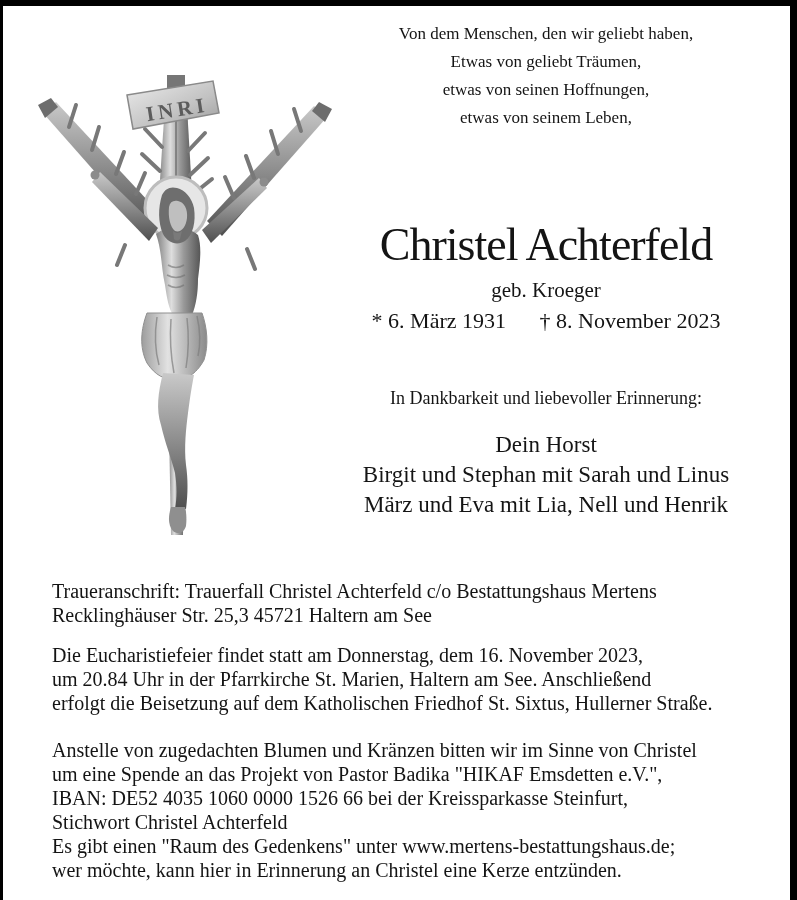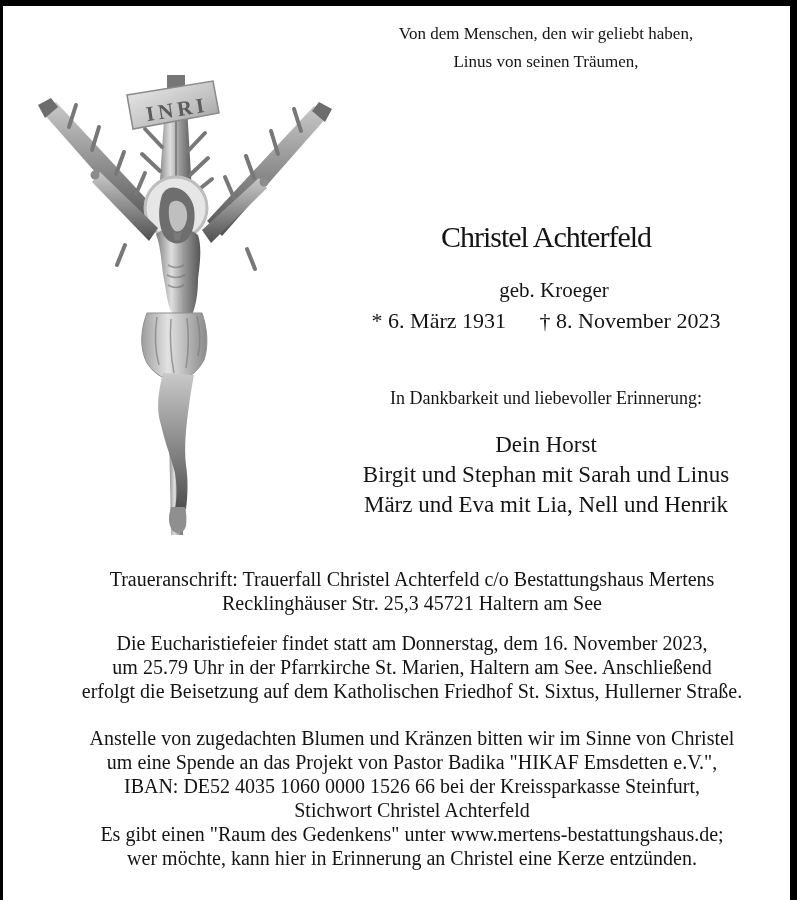--- a/index.html
+++ b/index.html
@@ -13,28 +13,28 @@
   }
   .frame-bar{position:absolute;background:#000;}
   #bar-top{left:0;top:0;width:797px;height:6px;}
   #bar-left{left:0;top:0;width:3px;height:900px;}
   #bar-right{left:790px;top:0;width:7px;height:900px;}
 
   #crucifix{position:absolute;left:35px;top:55px;width:300px;height:490px;}
 
   #right-col{position:absolute;left:330px;top:20px;width:432px;text-align:center;}
   .poem{font-size:17px;line-height:28px;white-space:nowrap;}
-  #deceased-name{position:absolute;left:0;top:202px;width:432px;font-size:30px;letter-spacing:-1px;line-height:1;white-space:nowrap;}
-  #maiden-name{position:absolute;left:8px;top:258px;width:432px;font-size:21px;}
+  #deceased-name{position:absolute;left:0;top:202px;width:432px;font-size:46px;letter-spacing:-1px;line-height:1;white-space:nowrap;}
+  #maiden-name{position:absolute;left:0;top:258px;width:432px;font-size:21px;}
   #dates-line{position:absolute;left:0;top:288px;width:432px;font-size:22px;white-space:nowrap;}
   #dates-line .date{display:inline-block;margin:0 14px;}
   #gratitude{position:absolute;left:0;top:368px;width:432px;font-size:18px;}
   #family{position:absolute;left:0;top:410px;width:432px;font-size:23px;line-height:30px;white-space:nowrap;}
 
-  .block{position:absolute;left:52px;width:720px;font-size:20px;line-height:24px;text-align:center;white-space:nowrap;}
+  .block{position:absolute;left:52px;width:720px;font-size:20px;line-height:24px;text-align:left;white-space:nowrap;margin-top:12px;}
   #block-address{top:567px;}
   #block-service{top:631px;}
   #block-donation{top:726px;}
   #block-room{top:822px;}
 </style>
 </head>
 <body>
 
 <div id="ad">
 
@@ -140,21 +140,23 @@
                C158,180 161,167 159,153 C157,143 150,135 142,133 C135,131 130,134 127,140 Z" fill="#6e6e6e"></path>
       <path d="M134,152 C133,162 135,172 140,176 C146,178 151,172 152,163
                C153,154 149,147 143,146 C138,145 135,147 134,152 Z" fill="#bfbfbf"></path>
       <path d="M138,176 q4,4 9,0 l-2,8 q-3,3 -6,0 Z" fill="#7a7a7a"></path>
     </g>
   </svg>
 
   <div id="right-col">
     <div class="poem">
       <div>Von dem Menschen, den wir geliebt haben,</div>
-      <div>Linus von seinen Träumen,</div>
+      <div>Etwas von geliebt Träumen,</div>
+      <div>etwas von seinen Hoffnungen,</div>
+      <div>etwas von seinem Leben,</div>
     </div>
 
     <div id="deceased-name">Christel Achterfeld</div>
     <div id="maiden-name">geb. Kroeger</div>
 
     <div id="dates-line">
       <span class="date">* 6. März 1931</span>
       <span class="date">† 8. November 2023</span>
     </div>
 
@@ -167,21 +169,21 @@
     </div>
   </div>
 
   <div class="block" id="block-address">
     <div>Traueranschrift: Trauerfall Christel Achterfeld c/o Bestattungshaus Mertens</div>
     <div>Recklinghäuser Str. 25,3 45721 Haltern am See</div>
   </div>
 
   <div class="block" id="block-service">
     <div>Die Eucharistiefeier findet statt am Donnerstag, dem 16. November 2023,</div>
-    <div>um 25.79 Uhr in der Pfarrkirche St. Marien, Haltern am See. Anschließend</div>
+    <div>um 20.84 Uhr in der Pfarrkirche St. Marien, Haltern am See. Anschließend</div>
     <div>erfolgt die Beisetzung auf dem Katholischen Friedhof St. Sixtus, Hullerner Straße.</div>
   </div>
 
   <div class="block" id="block-donation">
     <div>Anstelle von zugedachten Blumen und Kränzen bitten wir im Sinne von Christel</div>
     <div>um eine Spende an das Projekt von Pastor Badika "HIKAF Emsdetten e.V.",</div>
     <div>IBAN: DE52 4035 1060 0000 1526 66 bei der Kreissparkasse Steinfurt,</div>
     <div>Stichwort Christel Achterfeld</div>
   </div>
 

